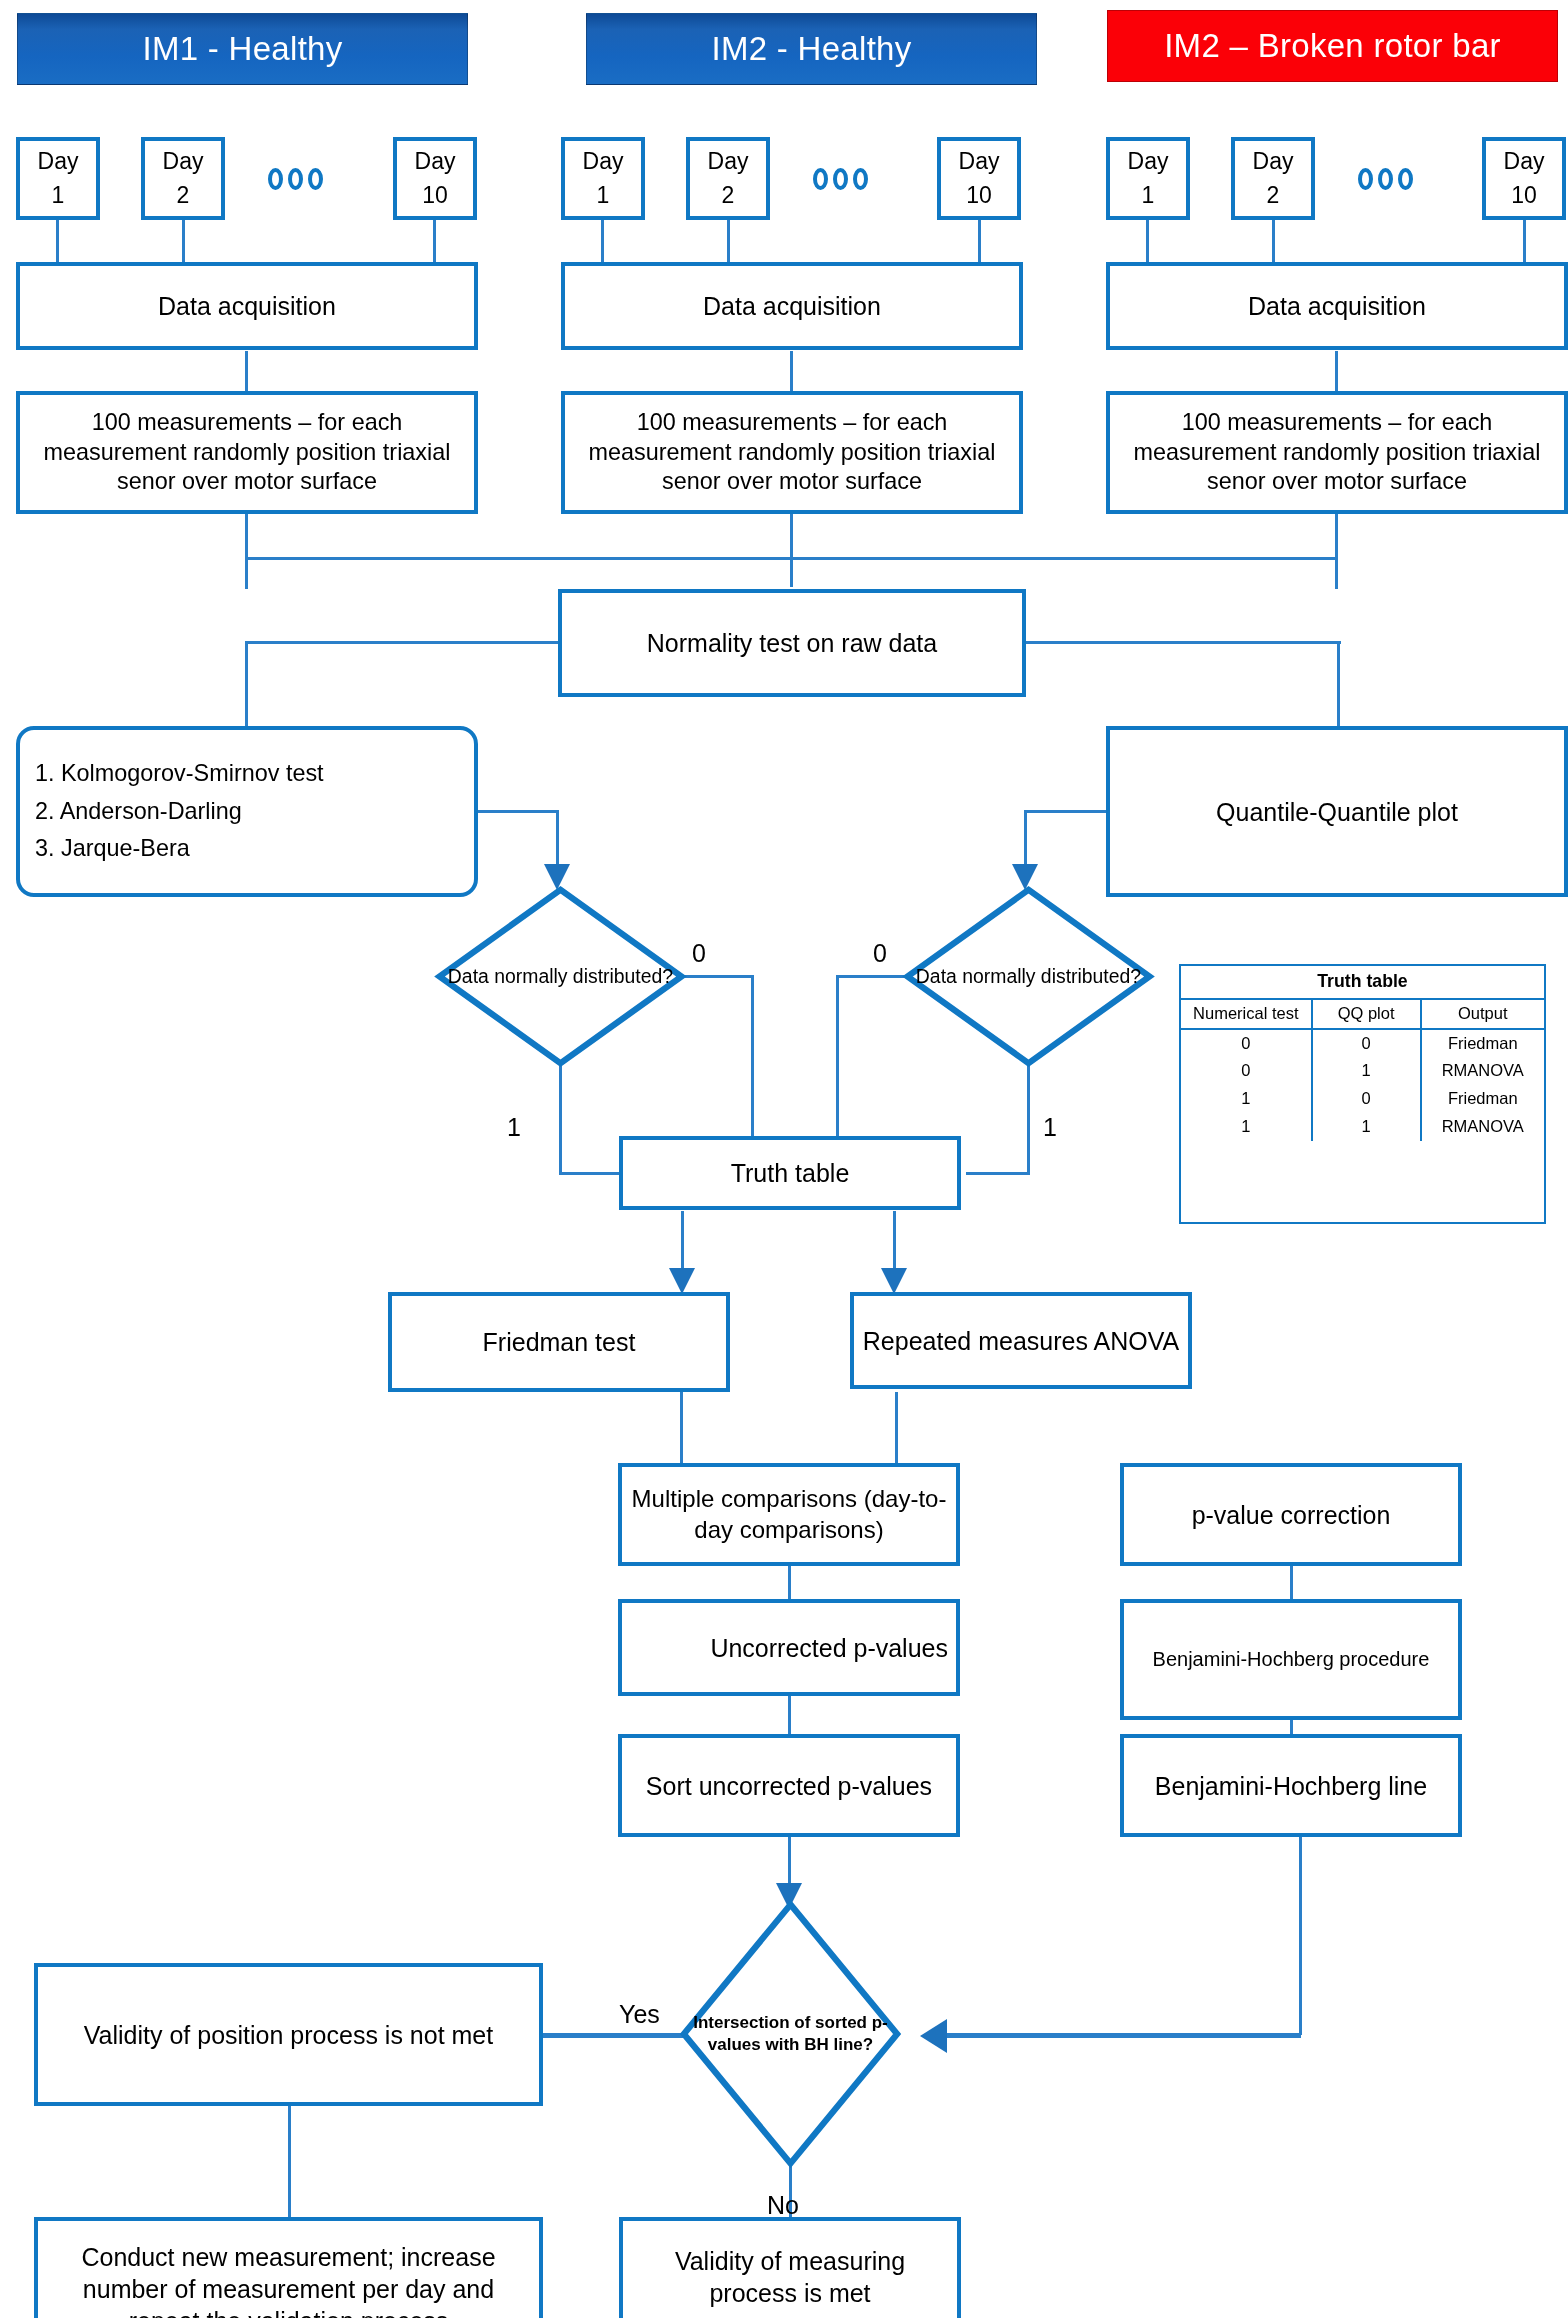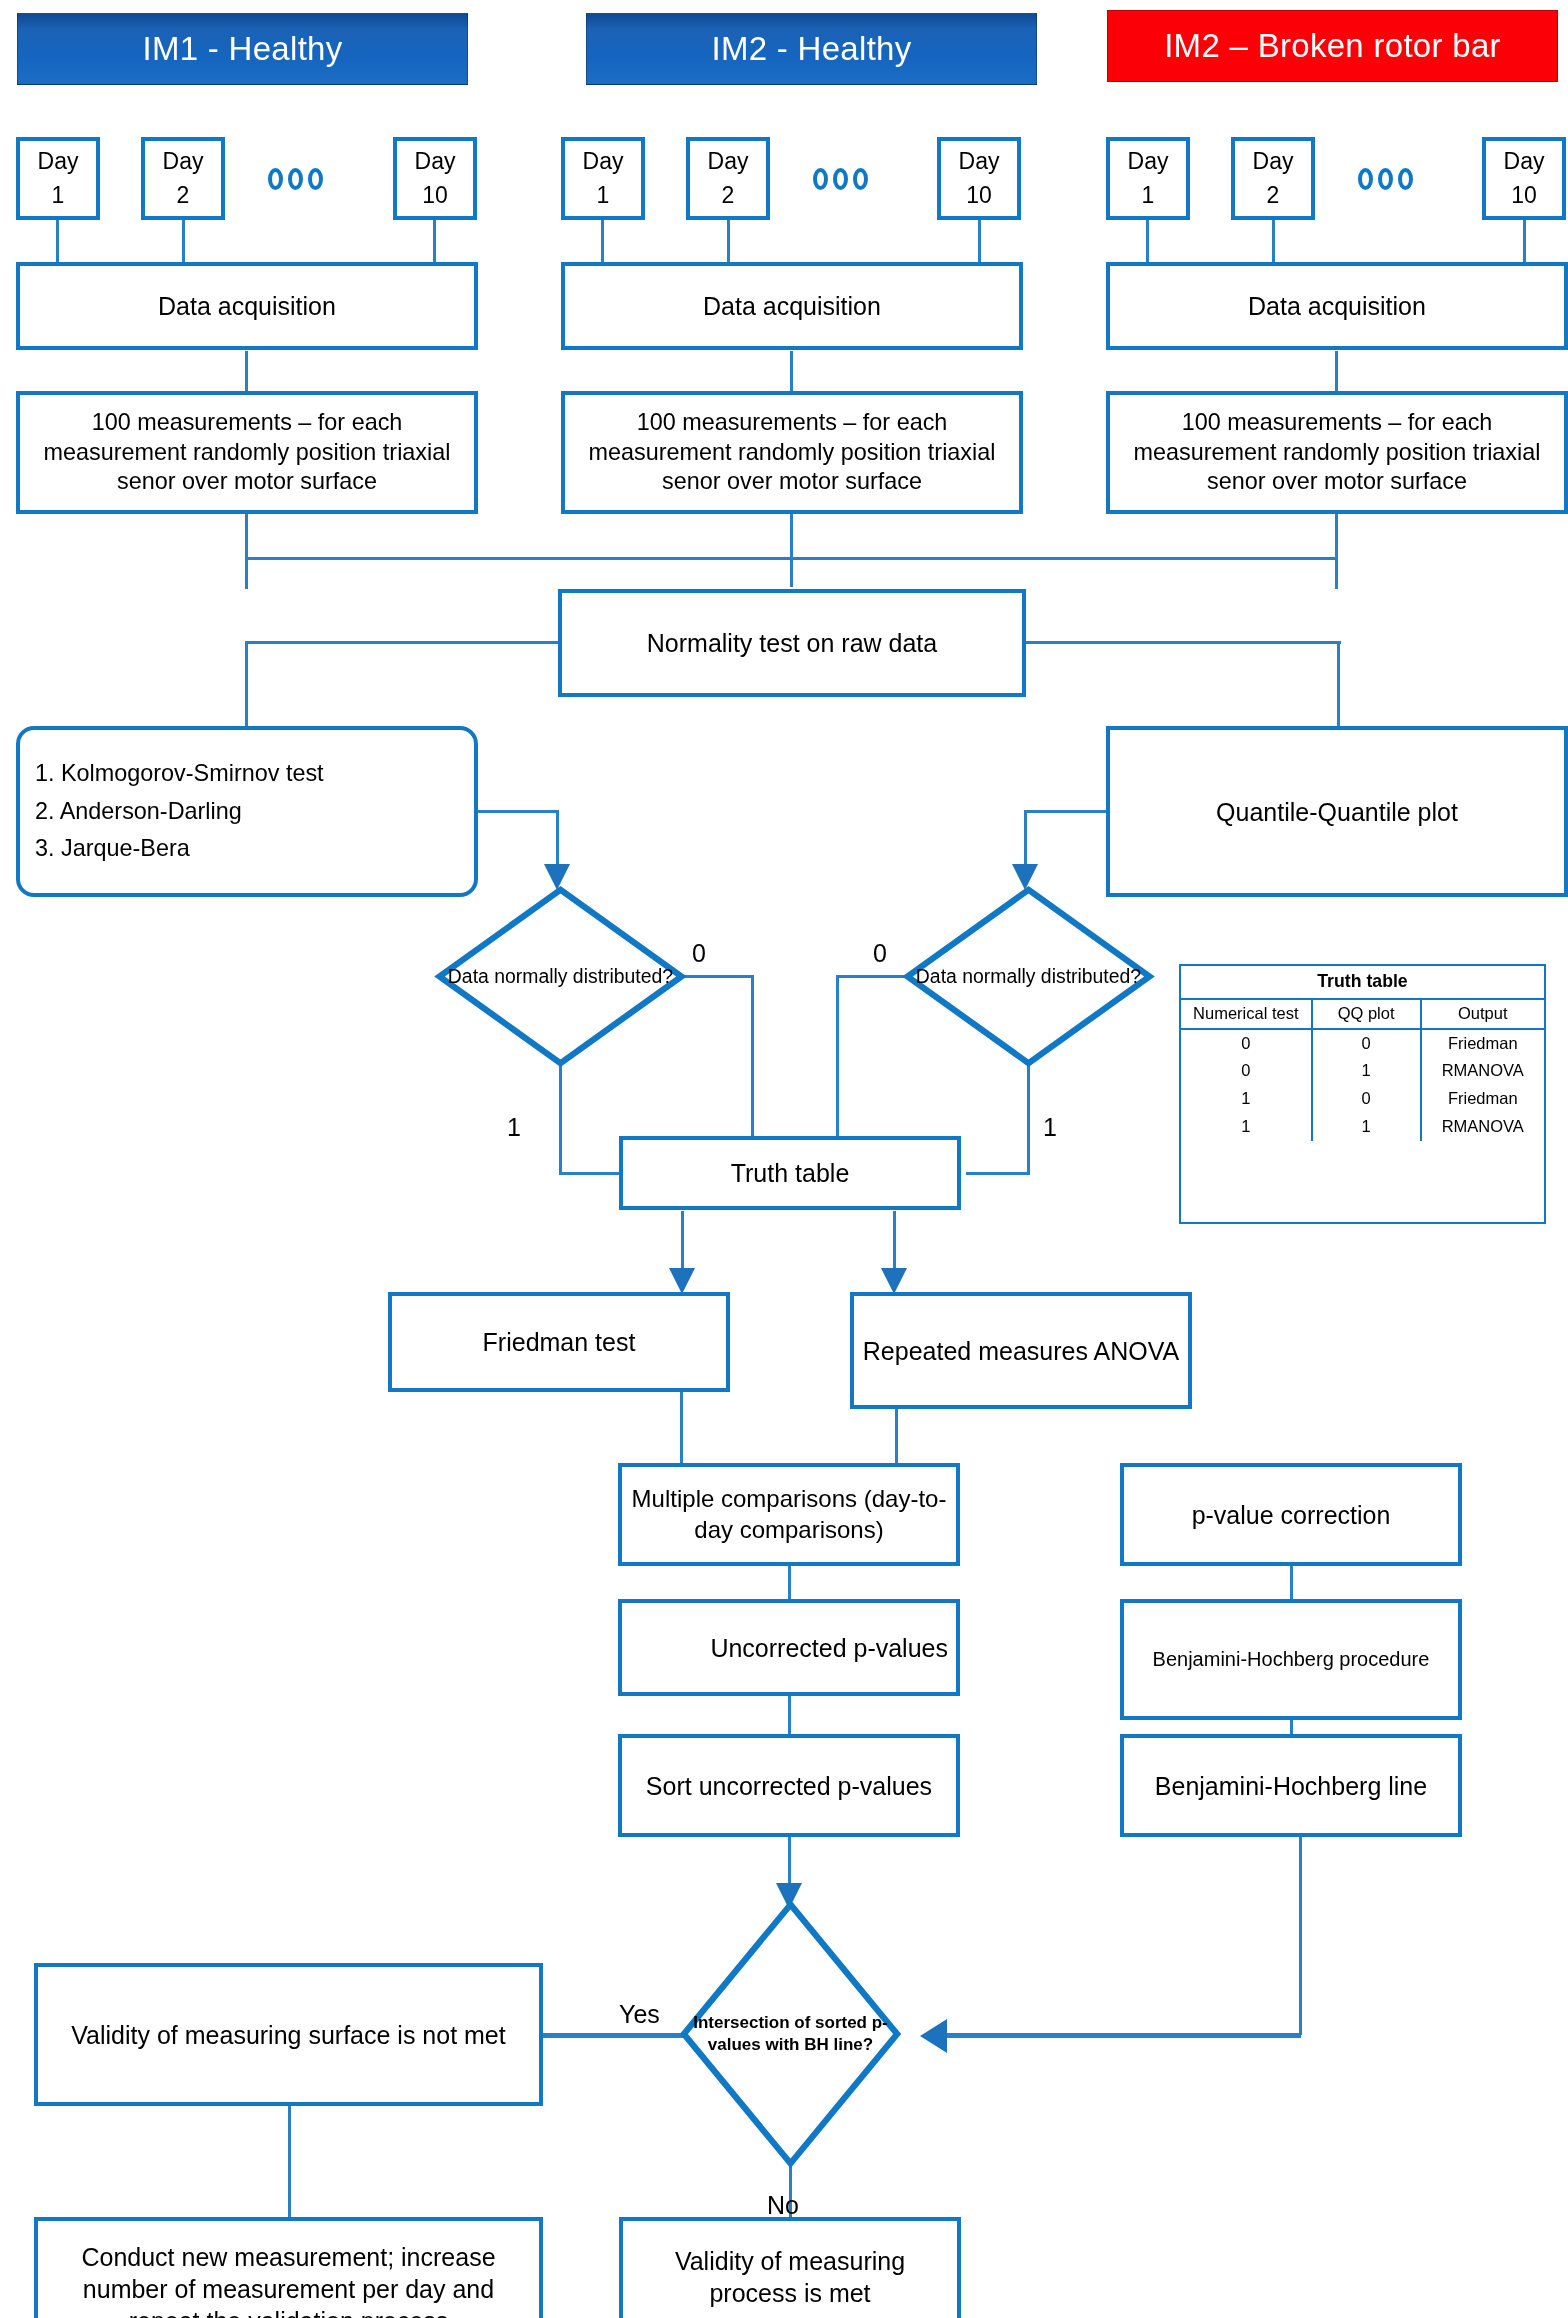--- a/index.html
+++ b/index.html
@@ -380,21 +380,21 @@
           <td>1</td>
           <td>RMANOVA</td>
         </tr>
       </tbody>
     </table>
   </div>
 
   <div class="box" style="left:388px;top:1292px;width:342px;height:100px;font-size:25px;">
     <span>Friedman test</span>
   </div>
-  <div class="box" style="left:850px;top:1292px;width:342px;height:117px;font-size:25px;">
+  <div class="box" style="left:850px;top:1292px;width:342px;height:97px;font-size:25px;">
     <span>Repeated measures ANOVA</span>
   </div>
 
   <div class="ln" style="left:680px;top:1392px;width:2.9px;height:74px;"></div>
   <div class="ln" style="left:895px;top:1392px;width:2.9px;height:74px;"></div>
 
   <div class="box" style="left:618px;top:1463px;width:342px;height:103px;font-size:24px;">
     <span>Multiple comparisons (day-to-day comparisons)</span>
   </div>
 
@@ -441,21 +441,21 @@
   </div>
 
   <div class="edgelabel" style="left:619px;top:2000px;">Yes</div>
   <div class="edgelabel" style="left:767px;top:2191px;">No</div>
 
   <div class="ln" style="left:543px;top:2033px;width:143px;height:4.6px;"></div>
 
   <div class="ln" style="left:789px;top:2165px;width:2.9px;height:56px;"></div>
 
   <div class="box" style="left:34px;top:1963px;width:509px;height:143px;font-size:25px;">
-    <span>Validity of measuring surface is not met</span>
+    <span>Validity of position process is not met</span>
   </div>
 
   <div class="ln" style="left:288px;top:2105px;width:2.9px;height:114px;"></div>
 
   <div class="box" style="left:34px;top:2217px;width:509px;height:143px;font-size:25px;">
     <span>Conduct new measurement; increase number of measurement per day and repeat the validation process</span>
   </div>
 
   <div class="box" style="left:619px;top:2217px;width:342px;height:120px;font-size:25px;">
     <span>Validity of measuring process is met</span>

